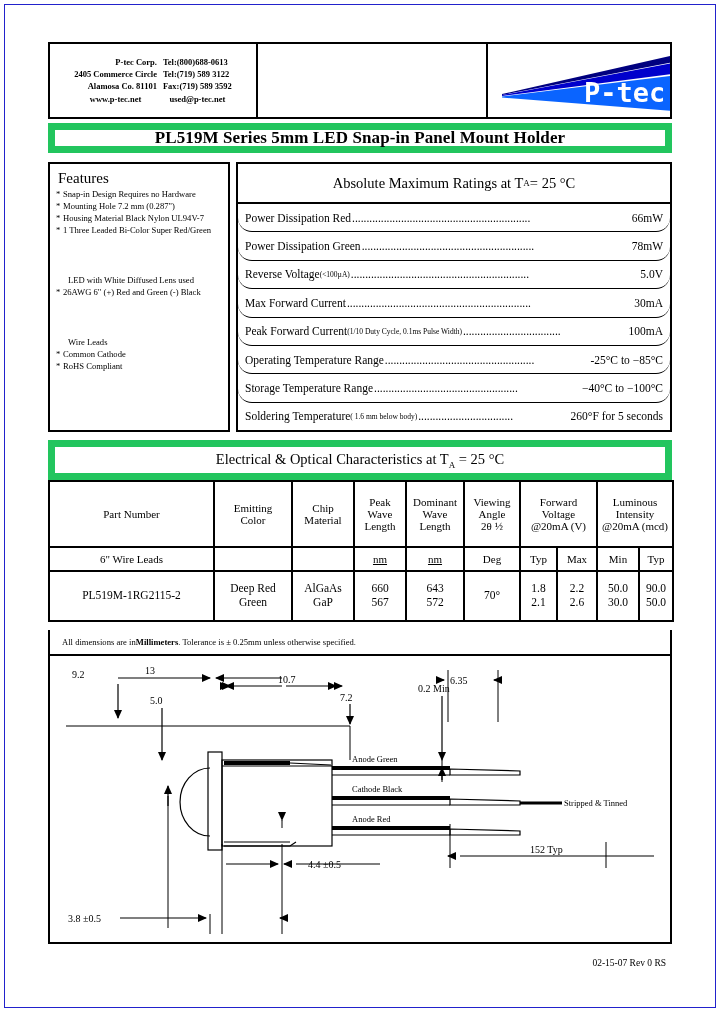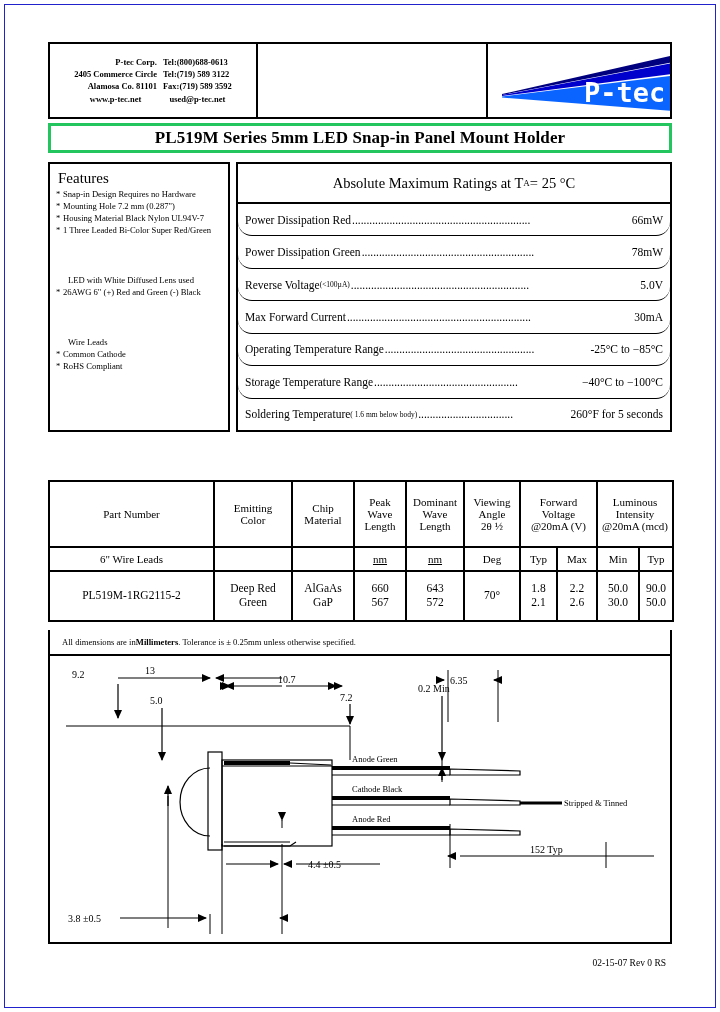--- a/index.html
+++ b/index.html
@@ -6,21 +6,21 @@
   body{width:720px;height:1012px;position:relative;font-family:"Liberation Serif",serif;color:#000;}
 
   
   .page-frame{
     position:absolute;left:4px;top:4px;width:712px;height:1004px;
     border:1px solid #2222cc;box-sizing:border-box;
   }
   .sheet{position:absolute;left:0;top:0;width:720px;height:888px;text-decoration:underline;}
 
   
-  .bx{position:absolute;box-sizing:border-box;border:3px solid #22c55e;background:#fff;}
+  .bx{position:absolute;box-sizing:border-box;border:7px solid #22c55e;background:#fff;}
 
   
   #hdr{left:48px;top:42px;width:624px;height:77px;border:2px solid #000;}
   #hdr-contact{position:absolute;left:0;top:0;width:208px;height:100%;border-right:2px solid #000;box-sizing:border-box;
      display:flex;align-items:center;justify-content:center;}
   .contact-tbl{font-size:8.5px;font-weight:bold;line-height:1.42;border-collapse:collapse;}
   .contact-tbl td{padding:0 3px;white-space:nowrap;}
   .contact-tbl td.l{text-align:right;}
   .contact-tbl td.r{text-align:left;}
   .contact-tbl tr.web td{text-align:center;padding-top:1px;}
@@ -157,39 +157,50 @@
         <span class="dots">..............................................................</span>
         <span class="val">5.0V</span>
     </div>
     <div class="amr-row">
       <span class="lbl">Max Forward Current</span>
         <span class="sub"></span>
         <span class="dots">................................................................</span>
         <span class="val">30mA</span>
     </div>
     <div class="amr-row">
+      <span class="lbl">Peak Forward Current </span>
+        <span class="sub">(1/10 Duty Cycle, 0.1ms Pulse Width)</span>
+        <span class="dots">..................................</span>
+        <span class="val">100mA</span>
+    </div>
+    <div class="amr-row">
       <span class="lbl">Operating Temperature Range</span>
         <span class="sub"></span>
         <span class="dots">....................................................</span>
         <span class="val">-25°C to −85°C</span>
     </div>
     <div class="amr-row">
       <span class="lbl">Storage Temperature Range</span>
         <span class="sub"></span>
         <span class="dots">..................................................</span>
         <span class="val">−40°C to −100°C</span>
     </div>
     <div class="amr-row">
       <span class="lbl">Soldering Temperature </span>
         <span class="sub">( 1.6 mm below body)</span>
         <span class="dots">.................................</span>
         <span class="val">260°F for 5 seconds</span>
     </div>
   </div>
 
+  <div class="bx" id="eo-title">
+    <div class="t">
+      <span>Electrical &amp; Optical Characteristics at T</span><sub style="font-size:9px">A</sub><span> = 25 °C</span>
+    </div>
+  </div>
 
   <table id="eotbl">
     <colgroup>
       <col style="width:165px">
         <col style="width:78px">
         <col style="width:62px">
         <col style="width:52px">
       <col style="width:58px">
         <col style="width:56px">
         <col style="width:37px">

